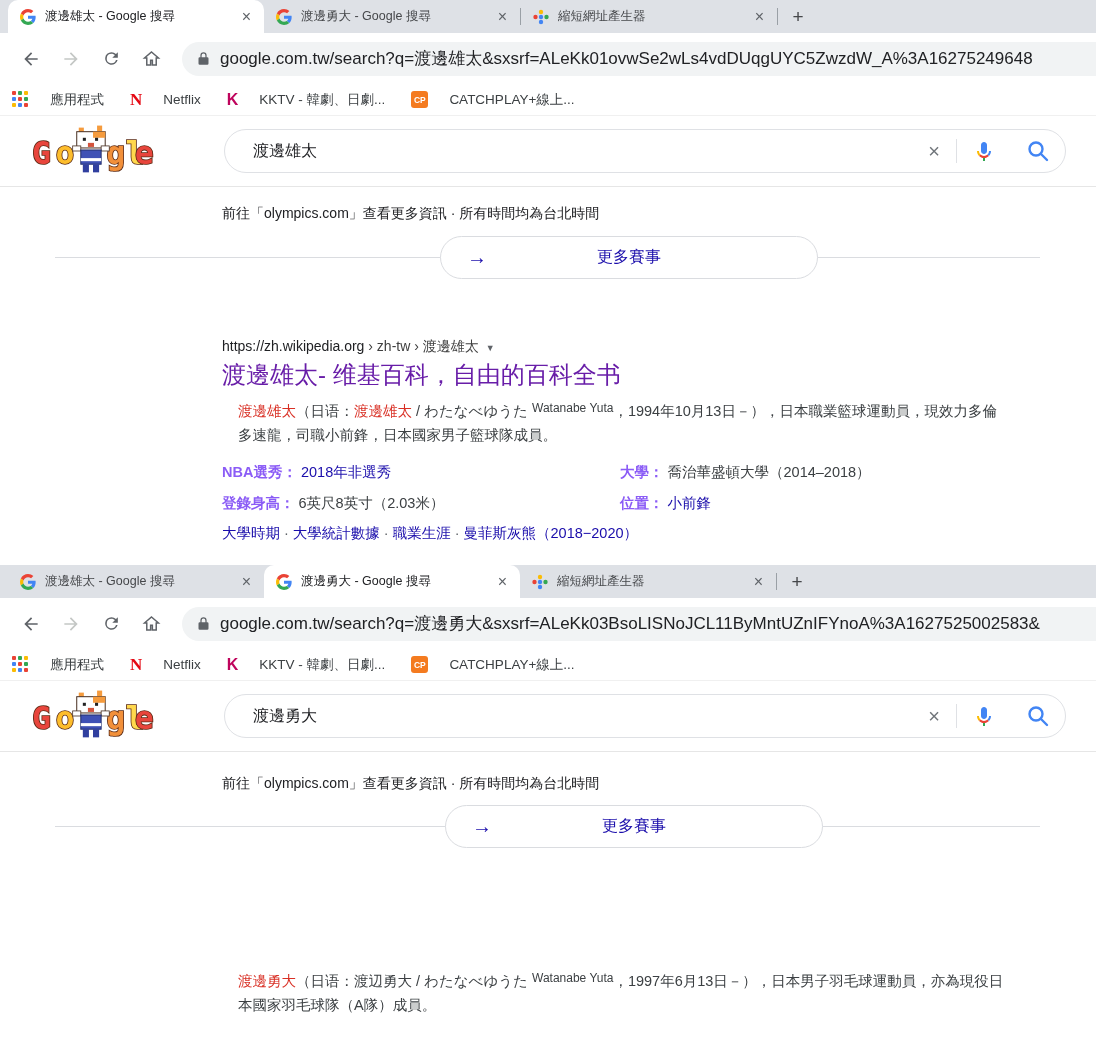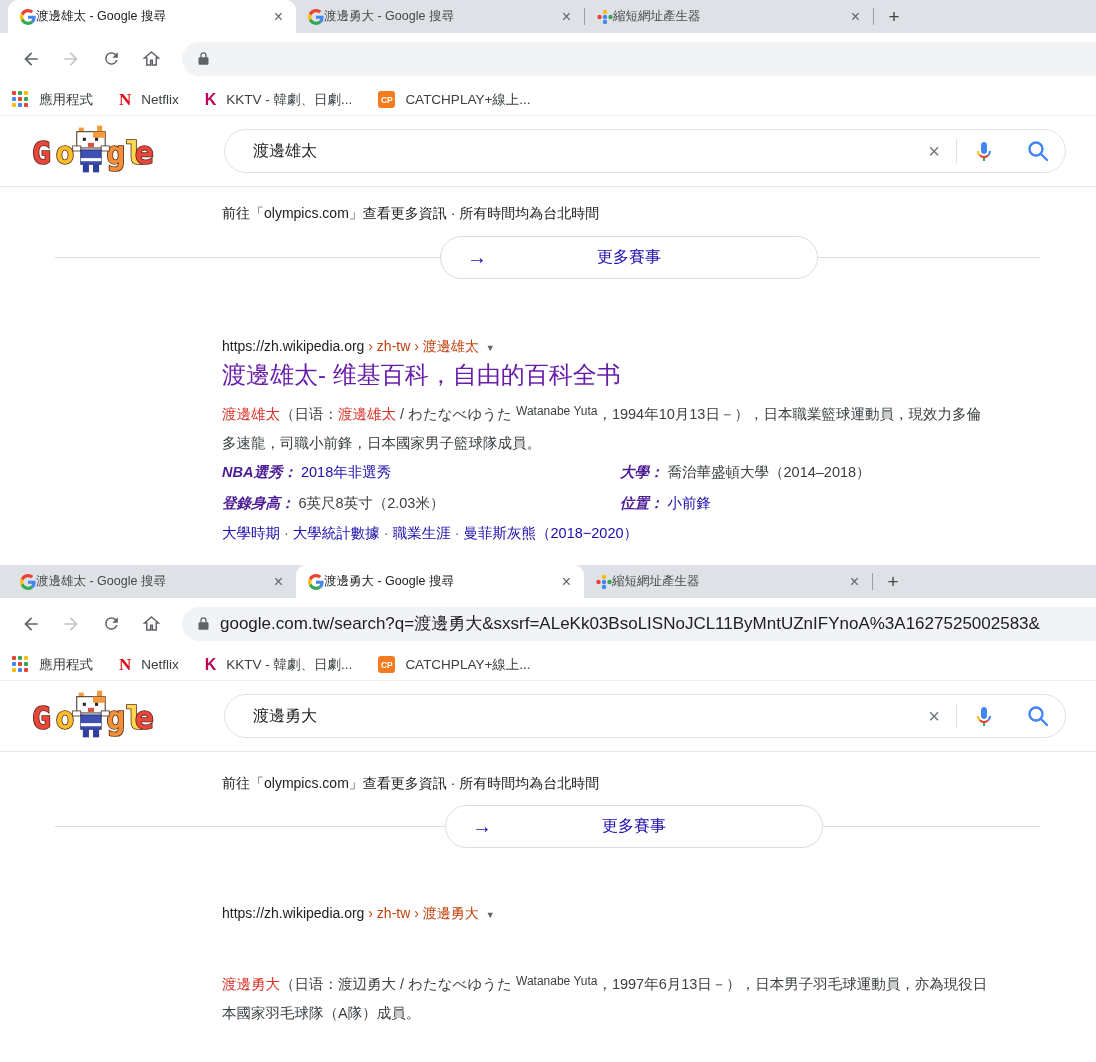--- a/index.html
+++ b/index.html
@@ -4,38 +4,38 @@
 <style>
   * { margin:0; padding:0; box-sizing:border-box; }
   html,body { width:1096px; height:1062px; font-family:"Liberation Sans","DejaVu Sans",sans-serif; background:#fff; }
   #stage { position:relative; width:1096px; height:1062px; overflow:hidden; background:#fff; }
   .window { position:absolute; left:0; width:1096px; overflow:hidden; background:#fff; }
   #win1 { top:0; height:565px; }
   #win2 { top:565px; height:497px; }
 
   
   .tabstrip { height:33px; background:#dee1e6; display:flex; align-items:flex-end; padding-left:8px; }
-  .tab { display:flex; align-items:center; width:288px; height:33px; padding:0 10px 0 12px; font-size:12.5px; color:#45474a; cursor:default; }
+  .tab { display:flex; align-items:center; gap:9px; width:256px; height:33px; padding:0 10px 0 12px; font-size:12.5px; color:#45474a; cursor:default; }
   .tab.active { background:#fff; border-radius:10px 10px 0 0; color:#202124; }
   .tab .favicon { width:16px; height:16px; flex:0 0 16px; }
   .tab .tab-title { flex:1; white-space:nowrap; overflow:hidden; }
   .tab .tab-close { font-size:16px; color:#5f6368; padding:0 3px; }
   .tab-sep { width:1px; height:17px; background:#9aa0a6; align-self:center; }
   .new-tab { width:28px; height:28px; display:flex; align-items:center; justify-content:center; font-size:19px; color:#45474a; align-self:center; margin-left:6px; }
 
   
   .toolbar { height:51px; background:#fff; display:flex; align-items:center; padding:0 6px 0 14px; gap:6px; }
   .nav-btn { width:34px; height:34px; display:flex; align-items:center; justify-content:center; flex:0 0 auto; }
   .omnibox { flex:1; height:34px; margin-left:8px; margin-right:-14px; background:#f1f3f4; border-radius:17px 0 0 17px; display:flex; align-items:center; padding:0 0 0 14px; overflow:hidden; }
   .omnibox .lock { width:15px; height:15px; flex:0 0 15px; margin-right:9px; }
   .omnibox .url { font-size:17px; color:#202124; white-space:nowrap; overflow:hidden; }
 
   
   .bookmarks { height:32px; background:#fff; display:flex; align-items:center; padding-left:12px; gap:26px; border-bottom:1px solid #f0f0f0; }
-  .bm { display:flex; align-items:center; gap:10px; font-size:13.5px; color:#3c4043; white-space:nowrap; }
+  .bm { display:flex; align-items:center; gap:21px; font-size:13.5px; color:#3c4043; white-space:nowrap; }
   .apps-grid { display:grid; grid-template-columns:repeat(3,5px); grid-auto-rows:5px; gap:1px; }
   .apps-grid span { width:4px; height:4px; border-radius:1px; }
   .bm-netflix-ic { color:#e50914; font-weight:bold; font-size:17px; font-family:"Liberation Serif",serif; }
   .bm-kktv-ic { color:#bf045c; font-weight:bold; font-size:16px; }
   .bm-cp-ic { width:17px; height:17px; background:#f47b20; color:#fff; border-radius:3px; font-size:8.5px; font-weight:bold; display:flex; align-items:center; justify-content:center; }
 
   
   .search-header { height:71px; background:#fff; position:relative; border-bottom:1px solid #e6e6e6; }
   .doodle { position:absolute; left:32px; top:6px; }
   .search-pill { position:absolute; left:224px; top:13px; width:842px; height:44px; border:1px solid #dfe1e5; border-radius:22px; display:flex; align-items:center; background:#fff; }
@@ -48,28 +48,28 @@
   .content { position:relative; height:400px; }
   .oly-line { position:absolute; left:222px; top:18px; font-size:14px; color:#202124; }
   .oly-line a { color:#202124; }
   .more-row { position:absolute; left:0; top:49px; width:1096px; height:43px; }
   .more-row .hline { position:absolute; left:55px; right:56px; top:21px; height:1px; background:#dadce0; }
   .more-btn { position:absolute; left:440px; top:0; width:378px; height:43px; background:#fff; border:1px solid #dadce0; border-radius:22px; display:flex; align-items:center; }
   .more-btn .arr { position:absolute; left:26px; font-size:20px; color:#1a0dab; font-weight:bold; }
   .more-btn .lbl { width:100%; text-align:center; font-size:16px; color:#1a0dab; }
 
   .crumb { position:absolute; left:222px; top:151px; font-size:14px; color:#202124; }
-  .crumb .crumb-rest { color:#c2410c; }
+  .crumb .crumb-rest { color:#404040; }
   .crumb .caret { color:#5f6368; font-size:9px; margin-left:7px; }
   .r-title { position:absolute; left:222px; top:172px; font-size:24px; color:#681da8; white-space:nowrap; }
-  .snippet { position:absolute; left:222px; top:213px; width:772px; font-size:14.5px; line-height:28px; color:#3c4043; }
+  .snippet { position:absolute; left:238px; top:213px; width:772px; font-size:14.5px; line-height:23px; color:#3c4043; }
   .snippet .hl { color:#d93025; }
   .snippet .sup { font-size:12px; position:relative; top:-4px; color:#3c4043; }
   .info-row { position:absolute; left:222px; font-size:14.5px; color:#3c4043; white-space:nowrap; }
-  .info-row b { color:#4c1d95; font-weight:bold;font-style:italic; }
+  .info-row b { color:#8b5cf6; font-weight:bold; }
   .info-row .col2 { position:absolute; left:370px;margin-left:28px; }
   .blue { color:#1a0dab; }
   .links-row { position:absolute; left:222px; top:337px; font-size:14.5px; color:#1a0dab; white-space:nowrap; }
   .links-row .sep { color:#5f6368; margin:0 4px; }
 </style>
 </head>
 <body>
 
 <svg width="0" height="0" style="position:absolute">
   <defs>
@@ -181,20 +181,21 @@
         </div>
       <div class="nav-btn">
           <svg width="21" height="21" viewBox="0 0 24 24">
             <use href="#home-ic"></use>
           </svg>
         </div>
       <div class="omnibox">
         <svg class="lock" viewBox="0 0 24 24" fill="#5f6368">
             <use href="#lock-ic"></use>
           </svg>
+        <span class="url">google.com.tw/search?q=渡邊雄太&amp;sxsrf=ALeKk01ovwSe2wLs4vdDUqgUYC5ZwzdW_A%3A16275249648</span>
       </div>
     </div>
 
     <div class="bookmarks">
       <div class="bm">
         <span class="apps-grid">
           <span style="background:#ea4335"></span>
             <span style="background:#34a853"></span>
             <span style="background:#fbbc05"></span>
           <span style="background:#4285f4"></span>
@@ -381,22 +382,19 @@
         <span>前往「</span><a>olympics.com</a><span>」查看更多資訊 · 所有時間均為台北時間</span>
       </div>
       <div class="more-row" style="top:53px">
         <div class="hline"></div>
         <div class="more-btn" style="left:445px">
           <span class="arr">→</span>
           <span class="lbl">更多賽事</span>
         </div>
       </div>
 
-      <div class="crumb" style="top:153px">
-        <span>https://zh.wikipedia.org</span><span class="crumb-rest"> › zh-tw › 渡邊勇大</span><span class="caret">▼</span>
-      </div>
       <div class="snippet" style="top:218px">
         <span class="hl">渡邊勇大</span><span>（日语：渡辺勇大 / わたなべゆうた </span><span class="sup">Watanabe Yuta</span><span>，1997年6月13日－），日本男子羽毛球運動員，亦為現役日本國家羽毛球隊（A隊）成員。</span>
       </div>
     </div>
   </div>
 
 </div>
 
 </body></html>

